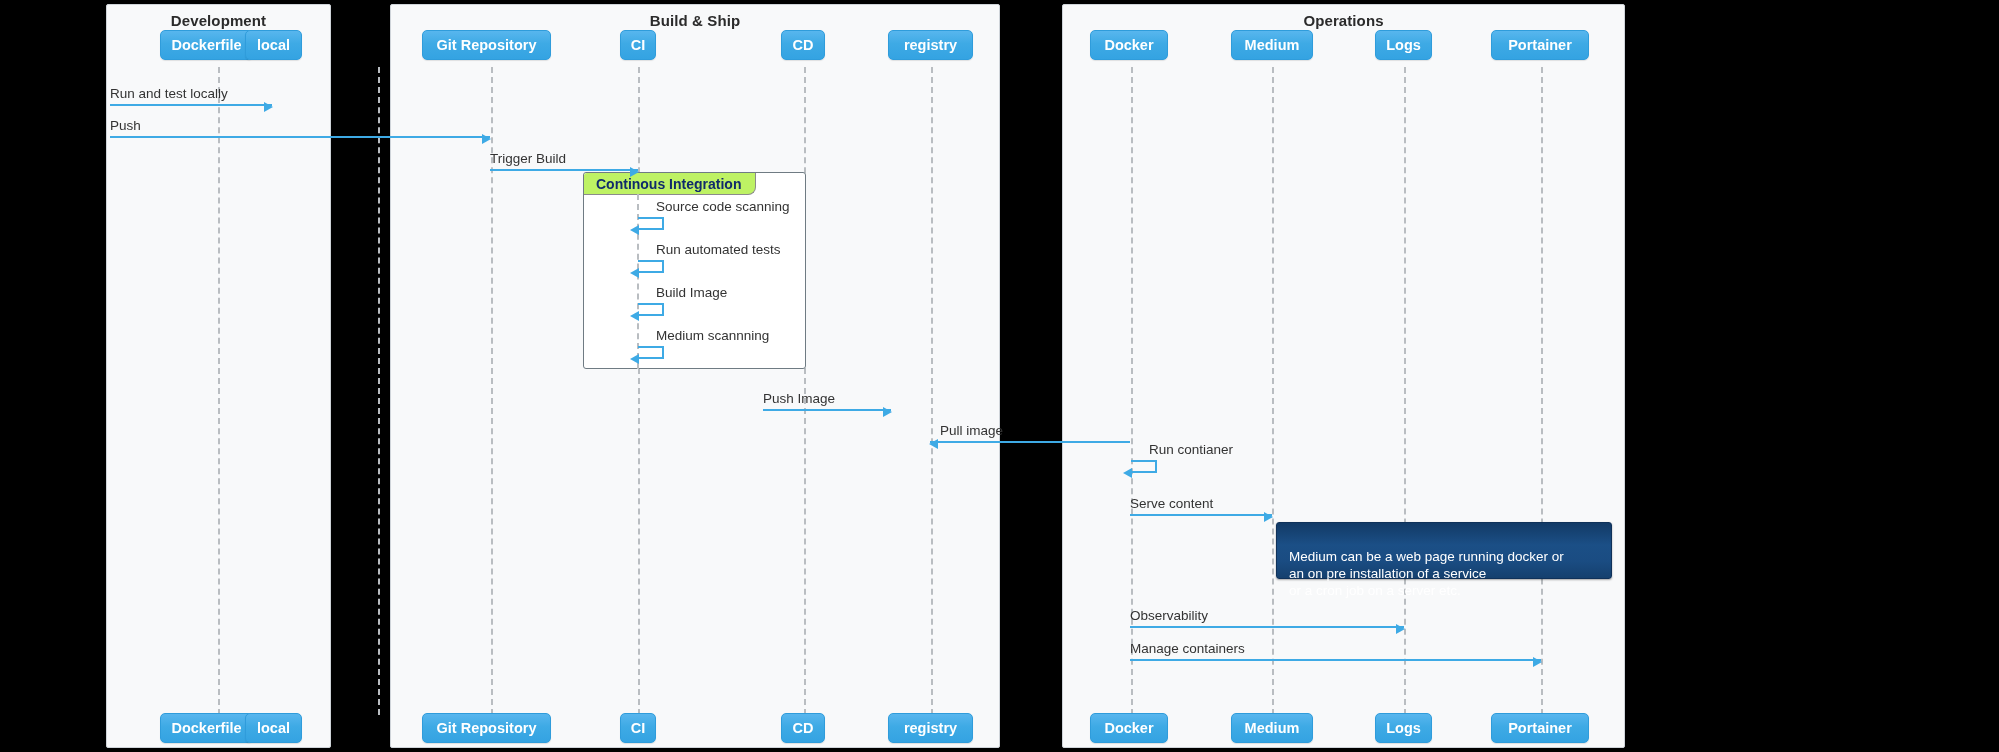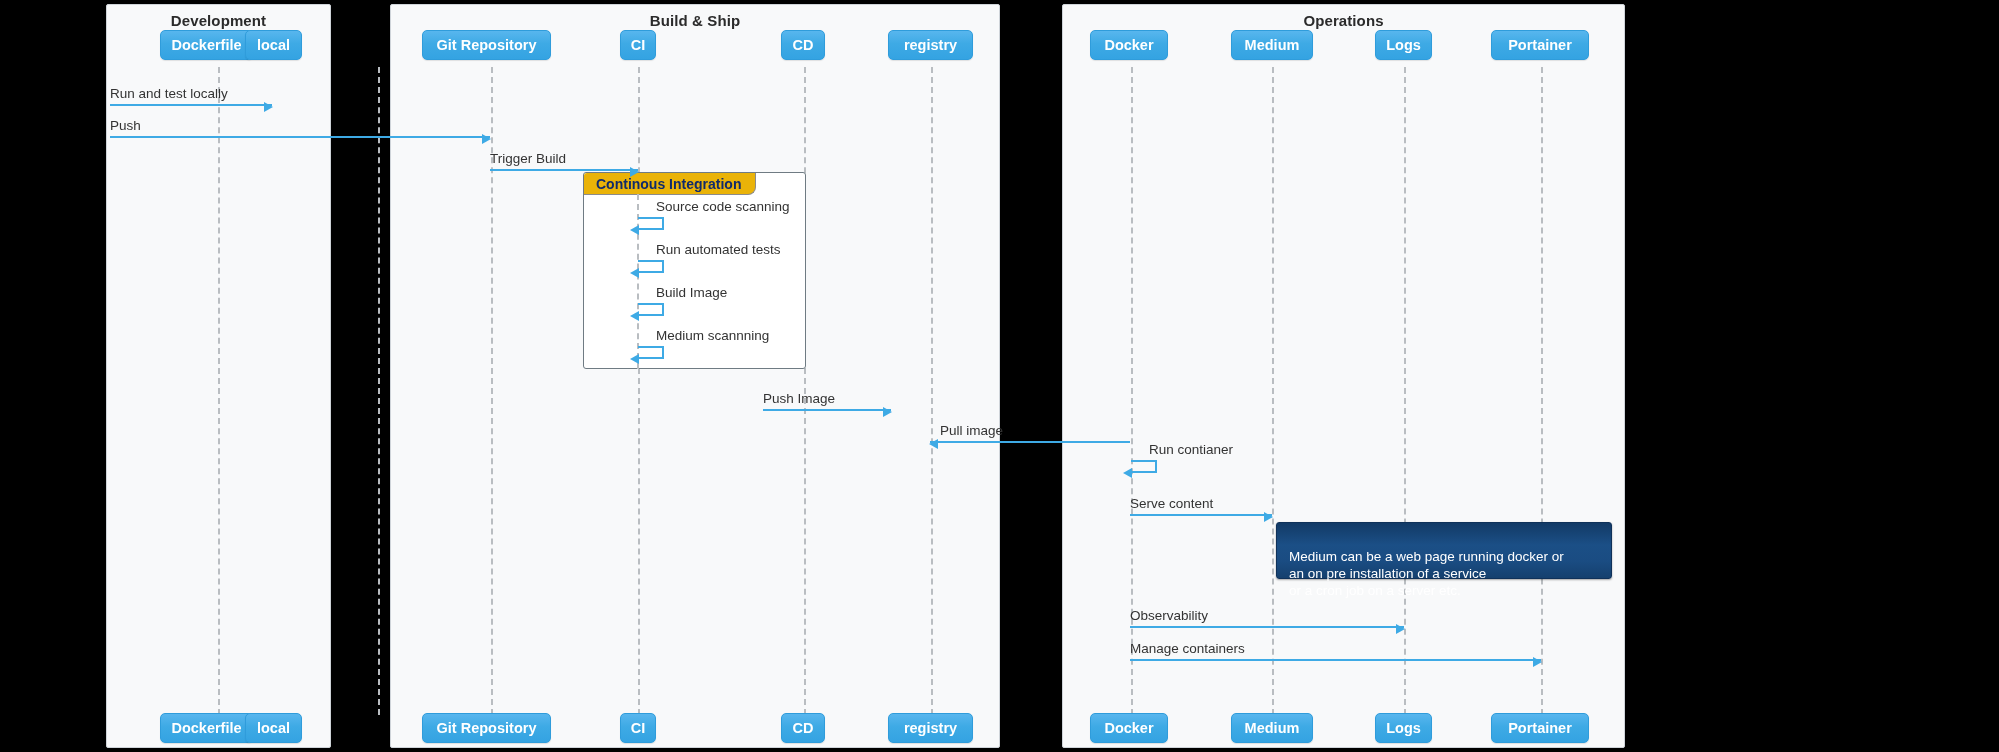--- a/index.html
+++ b/index.html
@@ -123,21 +123,21 @@
     position: absolute;
     background: #ffffff;
     border: 1px solid #6f7b83;
     border-radius: 3px 3px 3px 3px;
     z-index: 2;
   }
   .group-label {
     position: absolute;
     top: 0; left: 0;
     height: 22px;
-    background: #eab308;
+    background: #bef264;
     border-right: 1px solid #8b8b8b;
     border-bottom: 1px solid #8b8b8b;
     border-radius: 3px 0 8px 0;
     color: #102a6b;
     font-size: 14px;
     font-weight: bold;
     display: flex;
     align-items: center;
     padding: 0 14px 0 12px;
     white-space: nowrap;

